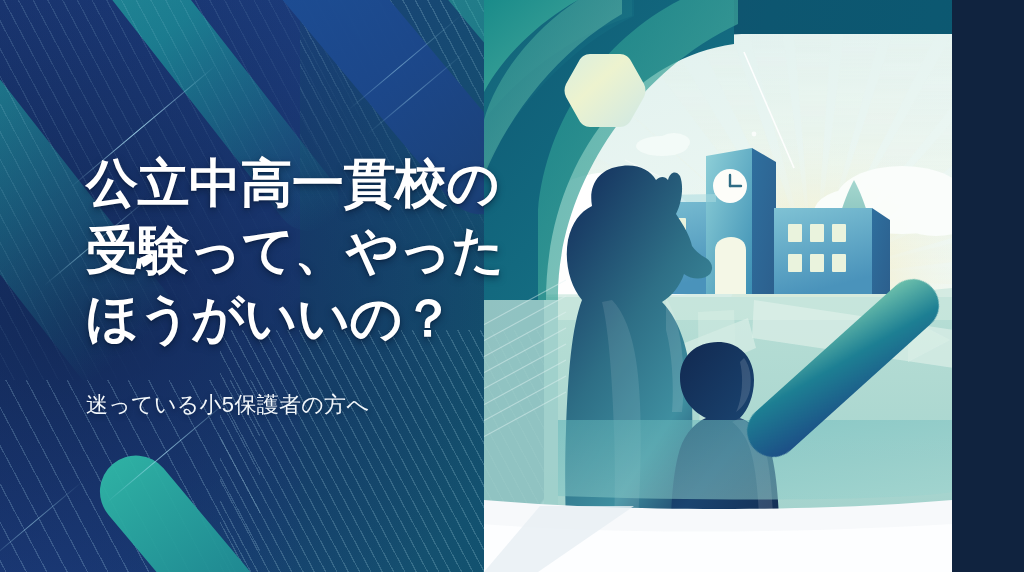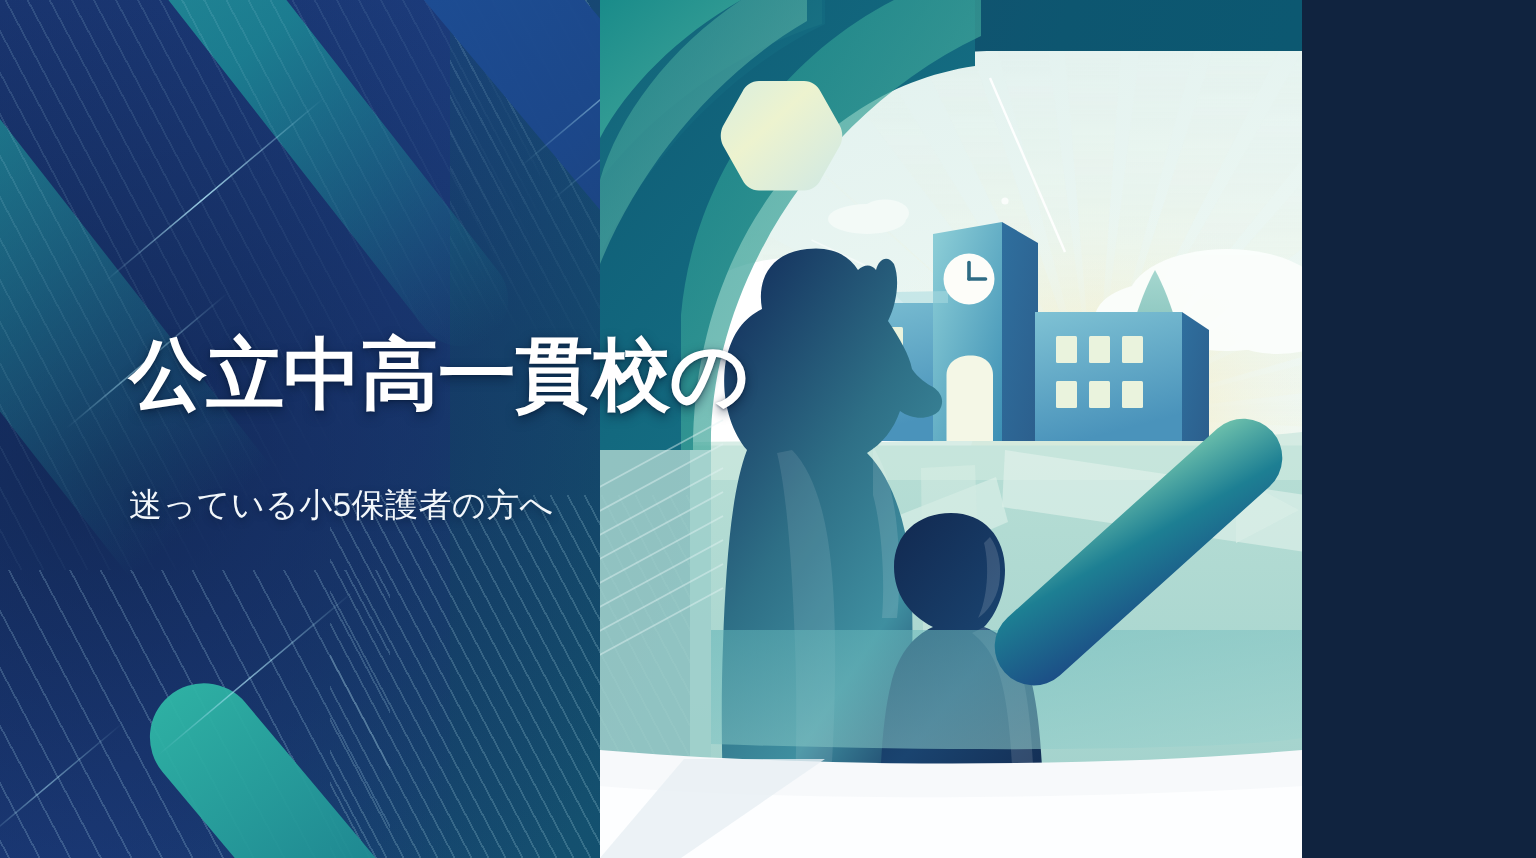--- a/index.html
+++ b/index.html
@@ -4,21 +4,21 @@
 <title>公立中高一貫校の受験って、やったほうがいいの？</title>
 <style>
   *{margin:0;padding:0;box-sizing:border-box;}
   html,body{background:#10233f;}
   body{
     font-family:"Liberation Sans","DejaVu Sans",sans-serif;
     display:flex;align-items:flex-start;justify-content:flex-start;
   }
   #thumbnail{
     position:relative;
-    width:868px;height:572px;
+    width:952px;height:572px;
     overflow:hidden;
     background:#4d7c0f;
   }
   
   .bg-base{
     position:absolute;inset:0;
     background:linear-gradient(105deg,#1d3c7c 0%,#1b3d79 22%,#14506f 52%,#0d5670 70%,#0b5a72 100%);
   }
   .bg-deep-left{
     position:absolute;left:0;top:0;width:300px;height:100%;
@@ -469,19 +469,21 @@
                    C145,124 141,127 136,127 L106,127 C101,127 97,124 95,120 L82,97
                    C80,93 80,88 82,84 L95,61 C97,57 101,54 106,54 Z" fill="url(#hexG)"></path>
         </g>
       </g>
     </svg>
   </div>
 
   <div class="copy">
     <h1 class="headline">
       <span class="ln">公立中高一貫校の</span>
+      <span class="ln">受験って、やった</span>
+      <span class="ln">ほうがいいの？</span>
     </h1>
     <div class="sub">
       <span class="ln">迷っている小5保護者の方へ</span>
     </div>
   </div>
 
 </div>
 
 </body></html>

